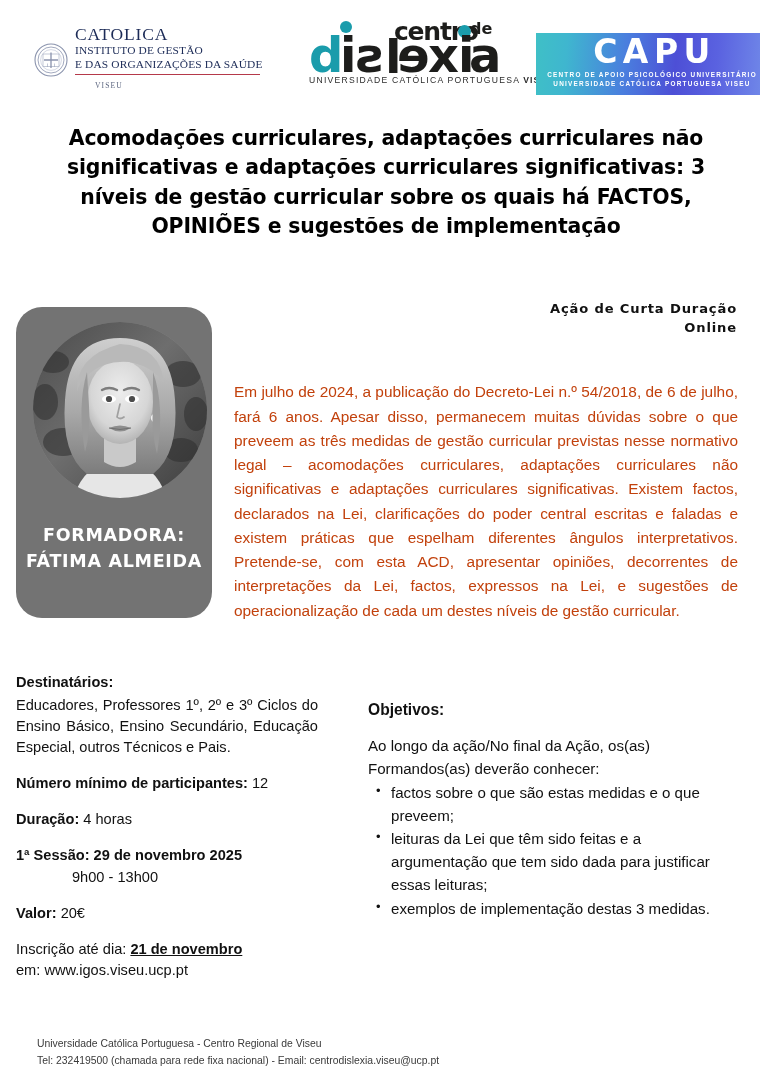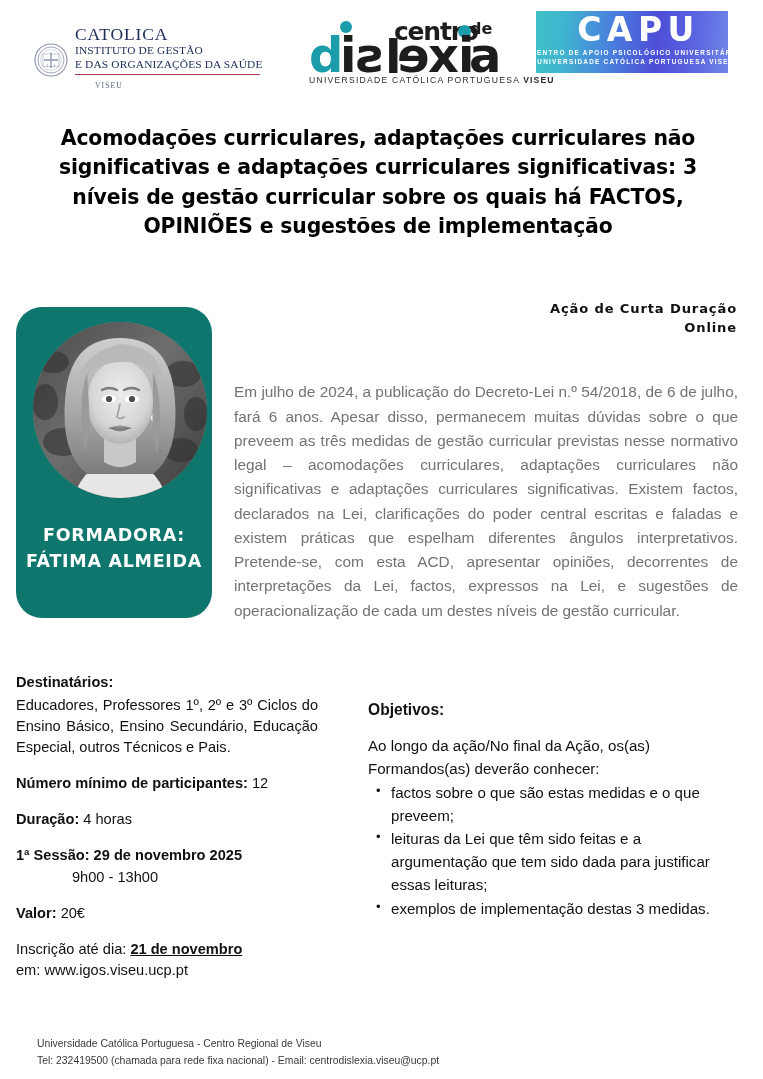--- a/index.html
+++ b/index.html
@@ -91,22 +91,22 @@
     font-size: 8.6px;
     letter-spacing: 1.25px;
     color: #2b2b2b;
     white-space: nowrap;
   }
   .dys-sub b { letter-spacing: 1.1px; }
 
   
   .logo-capu {
     position: absolute;
-    left: 536px; top: 11px;
-    width: 192px; height: 62px;
+    left: 536px; top: 33px;
+    width: 224px; height: 62px;
     background: linear-gradient(95deg,
         #3fc0c6 0%, #3fb6cf 14%, #4a7ede 40%,
         #4d4fd6 62%, #5a62e0 80%, #6f86e8 100%);
     display: flex;
     flex-direction: column;
     align-items: center;
     justify-content: flex-start;
     padding-top: 1px;
     padding-left: 8px;
   }
@@ -124,37 +124,37 @@
     letter-spacing: 1.25px;
     color: #ffffff;
     line-height: 1.45;
     white-space: nowrap;
     font-weight: bold;
   }
 
   
   .poster-title {
     position: absolute;
-    left: 52px; top: 110px;
+    left: 60px; top: 110px;
     width: 652px;
     text-align: center;
     font-family: "DejaVu Sans", sans-serif;
     font-weight: bold;
     font-size: 20.4px;
     line-height: 1.445;
     letter-spacing: -0.15px;
     color: #000000;
   }
 
   
   .speaker-card {
     position: absolute;
     left: 16px; top: 307px;
     width: 196px; height: 311px;
-    background: #0f766e;
+    background: #737373;
     border-radius: 26px;
   }
   .speaker-photo {
     position: absolute;
     left: 17px; top: 15px;
     width: 174px; height: 176px;
     border-radius: 50%;
     overflow: hidden;
     background: #8d8d8d;
   }
@@ -186,21 +186,21 @@
   }
 
   
   .intro-text {
     position: absolute;
     left: 234px; top: 365px;
     width: 504px;
     text-align: justify;
     font-size: 15.4px;
     line-height: 1.575;
-    color: #737373;
+    color: #c2410c;
   }
 
   
   .info-col {
     position: absolute;
     left: 16px; top: 672px;
     width: 302px;
     font-size: 14.6px;
     line-height: 1.44;
     color: #111111;

